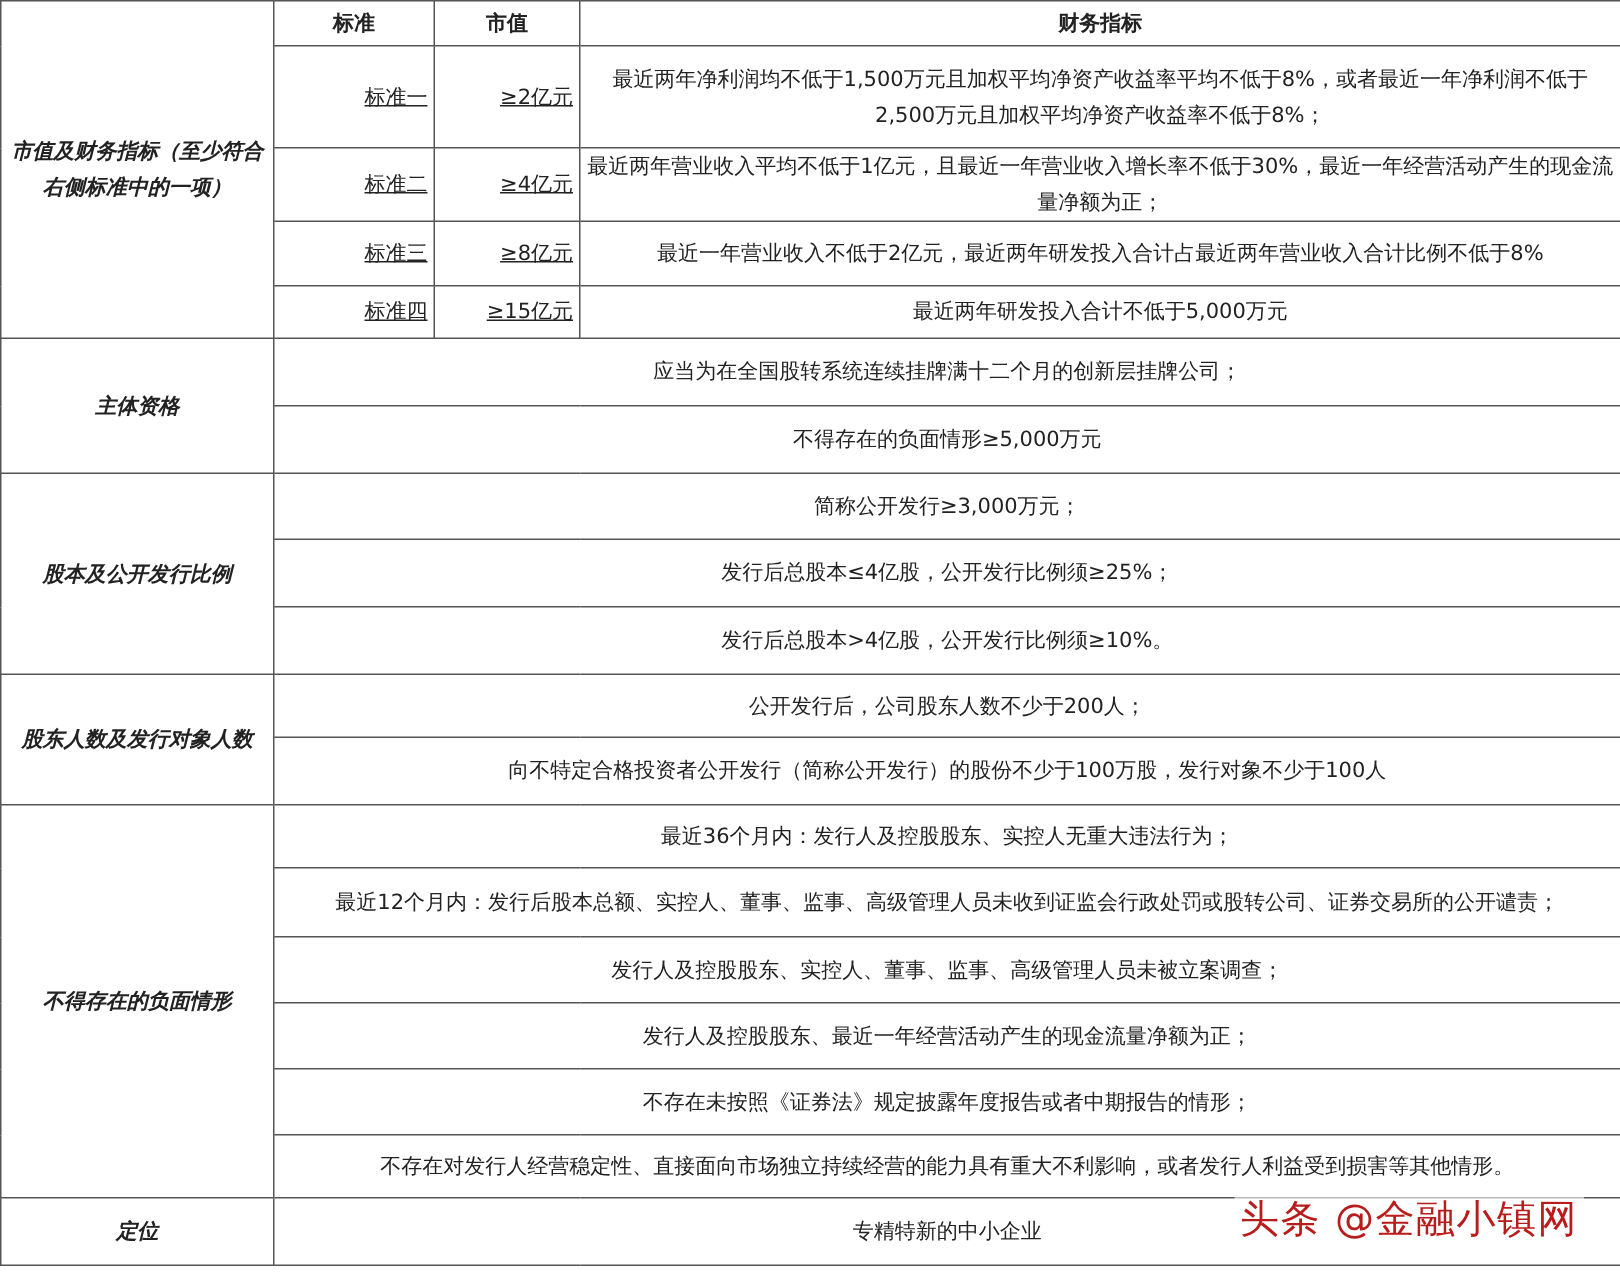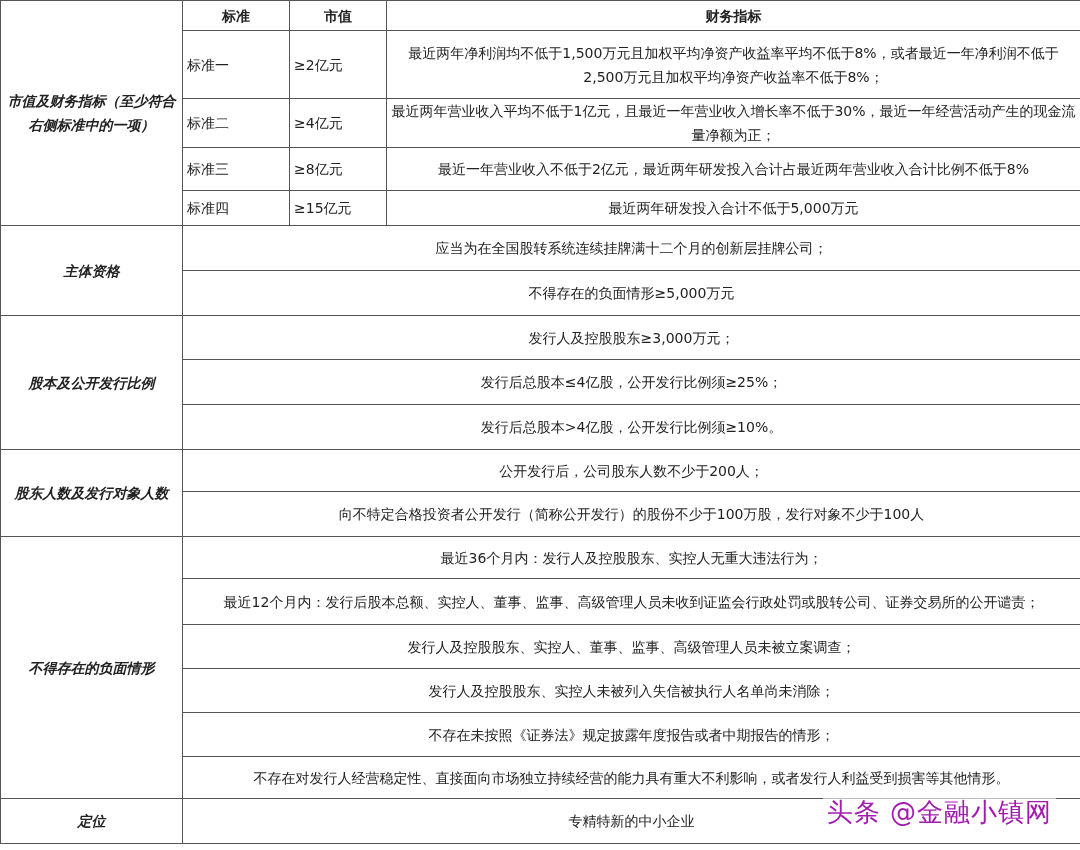--- a/index.html
+++ b/index.html
@@ -2,23 +2,23 @@
 <html><head>
 <meta charset="utf-8">
 <style>
   html, body { margin:0; padding:0; background:#ffffff; }
   body { width:1080px; height:850px; overflow:hidden; position:relative;
          font-family:"DejaVu Sans", "Liberation Sans", sans-serif; color:#222; }
   table { border-collapse:collapse; position:absolute; left:0; top:0; width:1080px; table-layout:fixed; }
   td, th { border:1.5px solid #555; padding:0 4px; font-size:14px; line-height:24px; vertical-align:middle;margin-top:32px; }
   th { font-weight:bold; text-align:center; font-size:14px; }
   .cat { font-weight:bold; text-align:center; font-size:14px; padding:0 2px;font-style:italic; }
-  .c { text-align:left; }
+  .c { text-align:right;text-decoration:underline; }
   .l { text-align:center; }
-  .watermark { position:absolute; right:24px; bottom:20px; font-size:26px; color:#a21caf;
+  .watermark { position:absolute; right:24px; bottom:20px; font-size:26px; color:#b91c1c;
                background:rgba(255,255,255,0.6); padding:0 4px; letter-spacing:1px; }
 </style>
 </head>
 <body>
 
 <table>
   <colgroup>
     <col style="width:182px">
       <col style="width:107px">
       <col style="width:97px">
@@ -55,21 +55,21 @@
   <tr style="height:45px">
     <td class="cat" rowspan="2">主体资格</td>
     <td class="l" colspan="3">应当为在全国股转系统连续挂牌满十二个月的创新层挂牌公司；</td>
   </tr>
   <tr style="height:45px">
     <td class="l" colspan="3">不得存在的负面情形≥5,000万元</td>
   </tr>
 
   <tr style="height:44px">
     <td class="cat" rowspan="3">股本及公开发行比例</td>
-    <td class="l" colspan="3">发行人及控股股东≥3,000万元；</td>
+    <td class="l" colspan="3">简称公开发行≥3,000万元；</td>
   </tr>
   <tr style="height:45px">
     <td class="l" colspan="3">发行后总股本≤4亿股，公开发行比例须≥25%；</td>
   </tr>
   <tr style="height:45px">
     <td class="l" colspan="3">发行后总股本&gt;4亿股，公开发行比例须≥10%。</td>
   </tr>
 
   <tr style="height:42px">
     <td class="cat" rowspan="2">股东人数及发行对象人数</td>
@@ -83,21 +83,21 @@
     <td class="cat" rowspan="6">不得存在的负面情形</td>
     <td class="l" colspan="3">最近36个月内：发行人及控股股东、实控人无重大违法行为；</td>
   </tr>
   <tr style="height:46px">
     <td class="l" colspan="3">最近12个月内：发行后股本总额、实控人、董事、监事、高级管理人员未收到证监会行政处罚或股转公司、证券交易所的公开谴责；</td>
   </tr>
   <tr style="height:44px">
     <td class="l" colspan="3">发行人及控股股东、实控人、董事、监事、高级管理人员未被立案调查；</td>
   </tr>
   <tr style="height:44px">
-    <td class="l" colspan="3">发行人及控股股东、实控人未被列入失信被执行人名单尚未消除；</td>
+    <td class="l" colspan="3">发行人及控股股东、最近一年经营活动产生的现金流量净额为正；</td>
   </tr>
   <tr style="height:44px">
     <td class="l" colspan="3">不存在未按照《证券法》规定披露年度报告或者中期报告的情形；</td>
   </tr>
   <tr style="height:42px">
     <td class="l" colspan="3">不存在对发行人经营稳定性、直接面向市场独立持续经营的能力具有重大不利影响，或者发行人利益受到损害等其他情形。</td>
   </tr>
 
   <tr style="height:45px">
     <td class="cat">定位</td>

